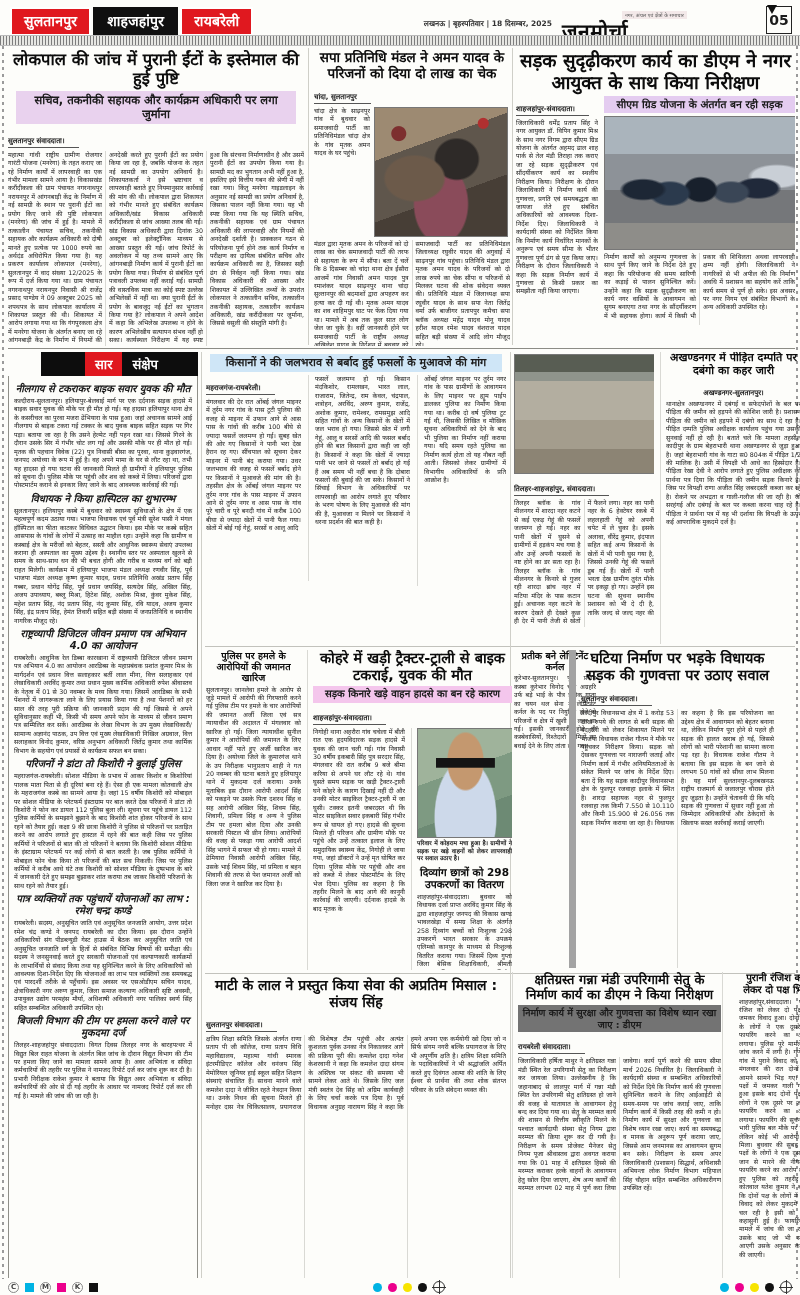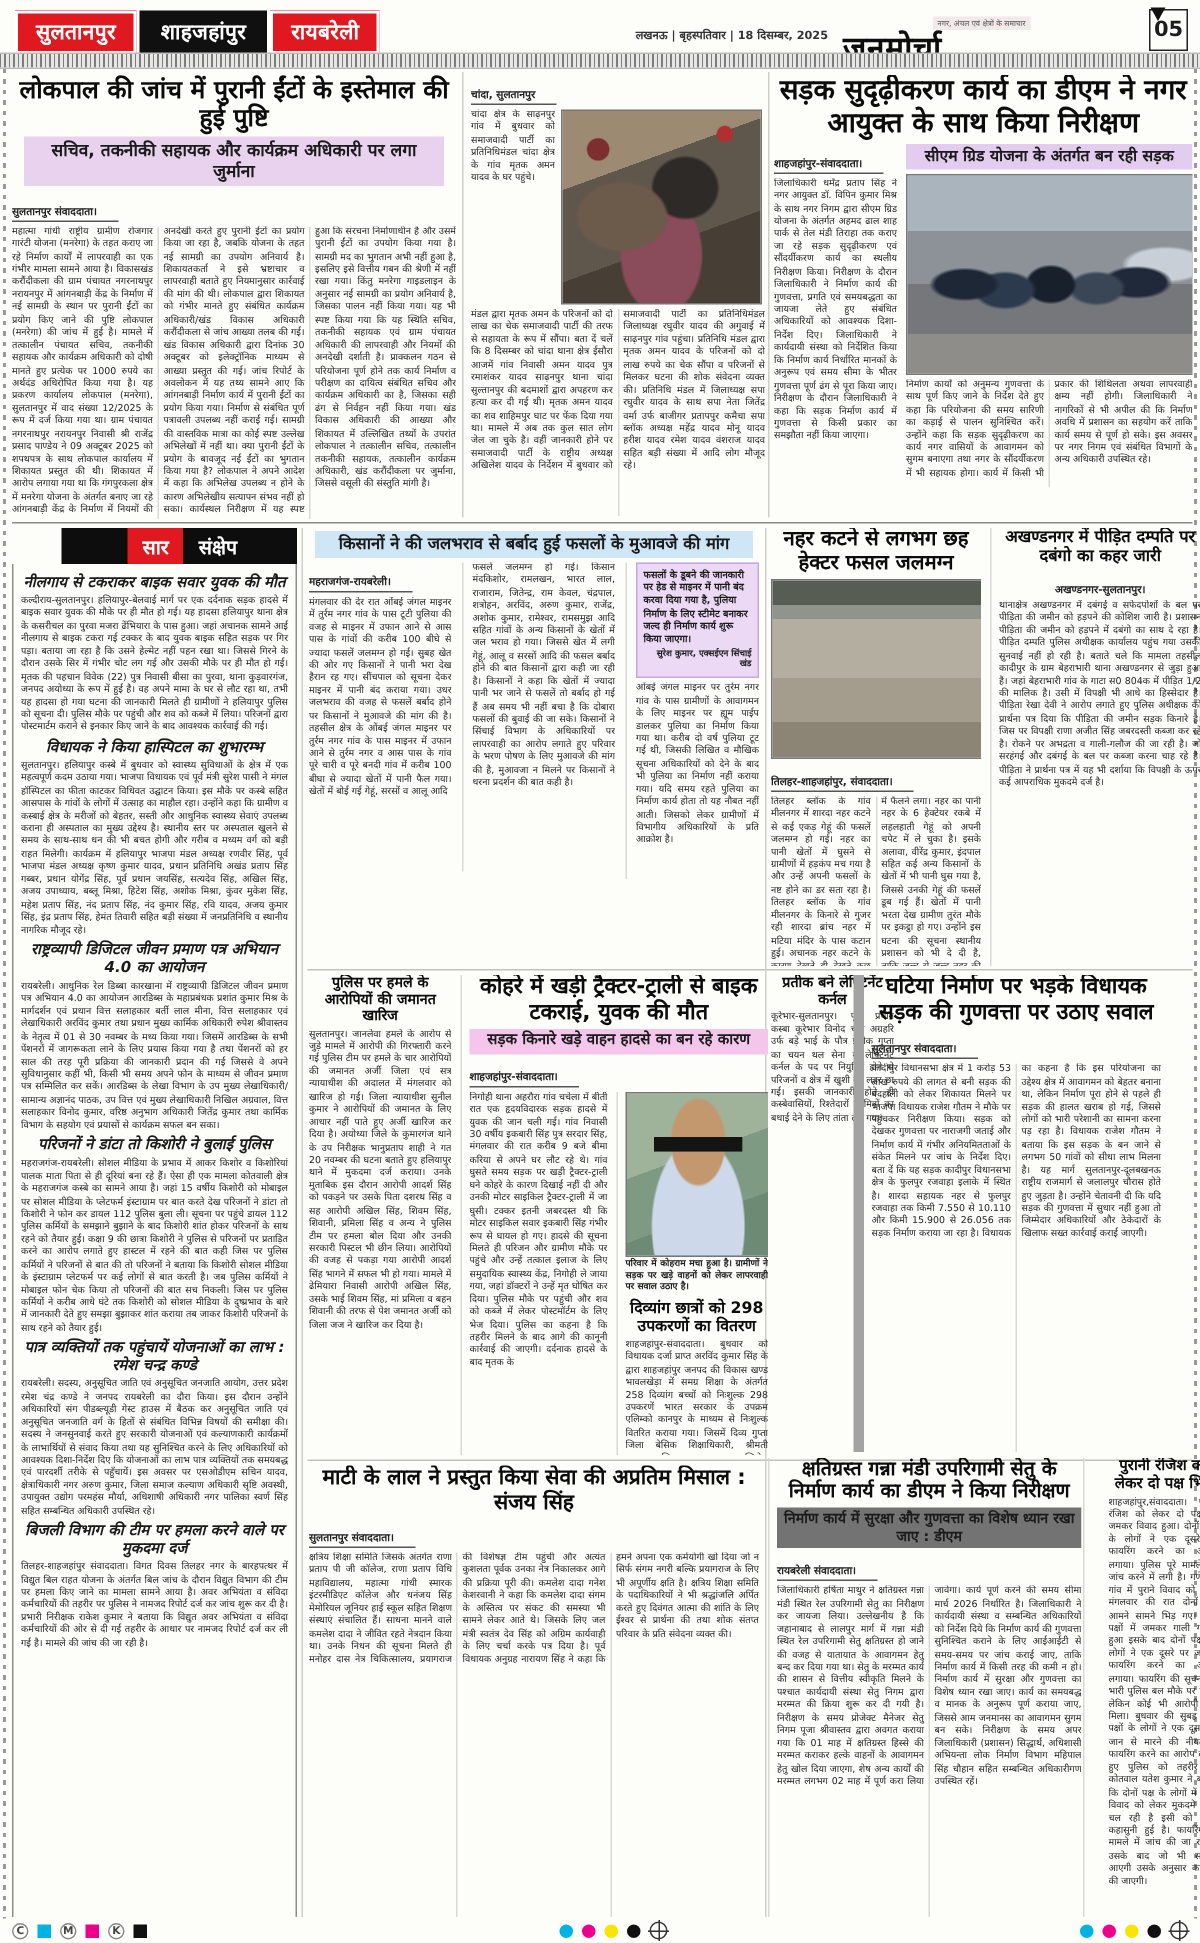--- a/index.html
+++ b/index.html
@@ -89,20 +89,21 @@
   <div class="vrule" style="left:512px;top:48px;width:1px;height:297px;"></div>
 
   <section class="art" style="left:8px;top:50px;width:296px;height:296px;">
     <h2 class="hl" style="font-size:16.5px;">लोकपाल की जांच में पुरानी ईंटों के इस्तेमाल की हुई पुष्टि</h2>
     <div class="sub" style="background:#e9d2ee;font-size:11.5px;margin:1px 8px 4px;">सचिव, तकनीकी सहायक और कार्यक्रम अधिकारी पर लगा जुर्माना</div>
     <div><span class="byline">सुलतानपुर संवाददाता।</span></div>
     <div class="body cols3" style="height:222px;">महात्मा गांधी राष्ट्रीय ग्रामीण रोजगार गारंटी योजना (मनरेगा) के तहत कराए जा रहे निर्माण कार्यों में लापरवाही का एक गंभीर मामला सामने आया है। विकासखंड करौंदीकला की ग्राम पंचायत नगरनाथपुर नरायनपुर में आंगनबाड़ी केंद्र के निर्माण में नई सामग्री के स्थान पर पुरानी ईंटों का प्रयोग किए जाने की पुष्टि लोकपाल (मनरेगा) की जांच में हुई है। मामले में तत्कालीन पंचायत सचिव, तकनीकी सहायक और कार्यक्रम अधिकारी को दोषी मानते हुए प्रत्येक पर 1000 रुपये का अर्थदंड अधिरोपित किया गया है। यह प्रकरण कार्यालय लोकपाल (मनरेगा), सुलतानपुर में वाद संख्या 12/2025 के रूप में दर्ज किया गया था। ग्राम पंचायत नगरनाथपुर नरायनपुर निवासी श्री राजेंद्र प्रसाद पाण्डेय ने 09 अक्टूबर 2025 को शपथपत्र के साथ लोकपाल कार्यालय में शिकायत प्रस्तुत की थी। शिकायत में आरोप लगाया गया था कि गंगपुरकला क्षेत्र में मनरेगा योजना के अंतर्गत बनाए जा रहे आंगनबाड़ी केंद्र के निर्माण में नियमों की अनदेखी करते हुए पुरानी ईंटों का प्रयोग किया जा रहा है, जबकि योजना के तहत नई सामग्री का उपयोग अनिवार्य है। शिकायतकर्ता ने इसे भ्रष्टाचार व लापरवाही बताते हुए नियमानुसार कार्रवाई की मांग की थी। लोकपाल द्वारा शिकायत को गंभीर मानते हुए संबंधित कार्यक्रम अधिकारी/खंड विकास अधिकारी करौंदीकला से जांच आख्या तलब की गई। खंड विकास अधिकारी द्वारा दिनांक 30 अक्टूबर को इलेक्ट्रॉनिक माध्यम से आख्या प्रस्तुत की गई। जांच रिपोर्ट के अवलोकन में यह तथ्य सामने आए कि आंगनबाड़ी निर्माण कार्य में पुरानी ईंटों का प्रयोग किया गया। निर्माण से संबंधित पूर्ण पत्रावली उपलब्ध नहीं कराई गई। सामग्री की वास्तविक मात्रा का कोई स्पष्ट उल्लेख अभिलेखों में नहीं था। क्या पुरानी ईंटों के प्रयोग के बावजूद नई ईंटों का भुगतान किया गया है? लोकपाल ने अपने आदेश में कहा कि अभिलेख उपलब्ध न होने के कारण अभिलेखीय सत्यापन संभव नहीं हो सका। कार्यस्थल निरीक्षण में यह स्पष्ट हुआ कि संरचना निर्माणाधीन है और उसमें पुरानी ईंटों का उपयोग किया गया है। सामग्री मद का भुगतान अभी नहीं हुआ है, इसलिए इसे वित्तीय गबन की श्रेणी में नहीं रखा गया। किंतु मनरेगा गाइडलाइन के अनुसार नई सामग्री का प्रयोग अनिवार्य है, जिसका पालन नहीं किया गया। यह भी स्पष्ट किया गया कि यह स्थिति सचिव, तकनीकी सहायक एवं ग्राम पंचायत अधिकारी की लापरवाही और नियमों की अनदेखी दर्शाती है। प्राक्कलन गठन से परियोजना पूर्ण होने तक कार्य निर्माण व परीक्षण का दायित्व संबंधित सचिव और कार्यक्रम अधिकारी का है, जिसका सही ढंग से निर्वहन नहीं किया गया। खंड विकास अधिकारी की आख्या और शिकायत में उल्लिखित तथ्यों के उपरांत लोकपाल ने तत्कालीन सचिव, तत्कालीन तकनीकी सहायक, तत्कालीन कार्यक्रम अधिकारी, खंड करौंदीकला पर जुर्माना, जिससे वसूली की संस्तुति मांगी है।</div>
   </section>
 
   <section class="art" style="left:314px;top:50px;width:196px;height:296px;">
+    <h2 class="hl" style="font-size:13.5px;">सपा प्रतिनिधि मंडल ने अमन यादव के परिजनों को दिया दो लाख का चेक</h2>
     <div><span class="byline">चांदा, सुलतानपुर</span></div>
     <div style="display:flex;gap:4px;">
       <div class="body" style="width:56px;height:128px;flex:none;">चांदा क्षेत्र के साढ़नपुर गांव में बुधवार को समाजवादी पार्टी का प्रतिनिधिमंडल चांदा क्षेत्र के गांव मृतक अमन यादव के घर पहुंचे।</div>
       <div class="photo" style="width:132px;height:128px;background:
         radial-gradient(circle at 82% 12%, #b03030 0 5px, transparent 6px),
         radial-gradient(circle at 18% 20%, #7d2f2f 0 7px, transparent 8px),
         radial-gradient(ellipse at 30% 55%, #6c5a4a 0 22%, transparent 24%),
         radial-gradient(ellipse at 62% 40%, #2e2a28 0 18%, transparent 20%),
         radial-gradient(ellipse at 50% 75%, #8a4b5a 0 28%, transparent 30%),
         linear-gradient(160deg,#9d8a72 0 30%,#5f564c 30% 65%,#473e36 65%);"></div>
@@ -167,24 +168,20 @@
 
   <section class="art" style="left:206px;top:352px;width:300px;height:292px;">
     <div class="sub" style="background:#cfe6f7;font-size:11px;margin:2px 4px 3px;">किसानों ने की जलभराव से बर्बाद हुई फसलों के मुआवजे की मांग</div>
     <div style="display:flex;gap:7px;">
       <div style="width:95px;flex:none;">
         <span class="byline">महराजगंज-रायबरेली।</span>
         <div class="body" style="height:188px;">मंगलवार की देर रात ओंबई जंगल माइनर में तुर्रम नगर गांव के पास टूटी पुलिया की वजह से माइनर में उफान आने से आस पास के गांवों की करीब 100 बीघे से ज्यादा फसलें जलमग्न हो गई। सुबह खेत की ओर गए किसानों ने पानी भरा देख हैरान रह गए। सींचपाल को सूचना देकर माइनर में पानी बंद कराया गया। उधर जलभराव की वजह से फसलें बर्बाद होने पर किसानों ने मुआवजे की मांग की है। तहसील क्षेत्र के ओंबई जंगल माइनर पर तुर्रम नगर गांव के पास माइनर में उफान आने से तुर्रम नगर व आस पास के गांव पूरे चारी व पूरे बनदी गांव में करीब 100 बीघा से ज्यादा खेतों में पानी फैल गया। खेतों में बोई गई गेहूं, सरसों व आलू आदि</div>
       </div>
       <div class="body" style="width:95px;flex:none;height:206px;border-left:1px solid #d9d9d4;padding-left:6px;">फसलें जलमग्न हो गई। किसान मंदकिशोर, रामलखन, भारत लाल, राजाराम, जितेन्द्र, राम केवल, चंद्रपाल, शत्रोहन, अरविंद, अरुण कुमार, राजेंद्र, अशोक कुमार, रामेश्वर, रामसमुझ आदि सहित गांवों के अन्य किसानों के खेतों में जल भराव हो गया। जिससे खेत में लगी गेहूं, आलू व सरसों आदि की फसल बर्बाद होने की बात किसानों द्वारा कही जा रही है। किसानों ने कहा कि खेतों में ज्यादा पानी भर जाने से फसलें तो बर्बाद हो गई हैं अब समय भी नहीं बचा है कि दोबारा फसलों की बुवाई की जा सके। किसानों ने सिंचाई विभाग के अधिकारियों पर लापरवाही का आरोप लगाते हुए परिवार के भरण पोषण के लिए मुआवजे की मांग की है, मुआवजा न मिलने पर किसानों ने धरना प्रदर्शन की बात कही है।</div>
       <div style="flex:1;border-left:1px solid #d9d9d4;padding-left:6px;">
-        <div class="quote-box">
-          <span>फसलों के डूबने की जानकारी पर हेड से माइनर में पानी बंद करवा दिया गया है, पुलिया निर्माण के लिए स्टीमेट बनाकर जल्द ही निर्माण कार्य शुरू किया जाएगा।</span>
-          <div class="quote-attrib">सुरेश कुमार, एक्सईएन सिंचाई खंड</div>
-        </div>
         <div class="body" style="height:118px;">ओंबई जंगल माइनर पर तुर्रम नगर गांव के पास ग्रामीणों के आवागमन के लिए माइनर पर ह्यूम पाईप डालकर पुलिया का निर्माण किया गया था। करीब दो वर्ष पुलिया टूट गई थी, जिसकी लिखित व मौखिक सूचना अधिकारियों को देने के बाद भी पुलिया का निर्माण नहीं कराया गया। यदि समय रहते पुलिया का निर्माण कार्य होता तो यह नौबत नहीं आती। जिसको लेकर ग्रामीणों में विभागीय अधिकारियों के प्रति आक्रोश है।</div>
       </div>
     </div>
   </section>
 
   <section class="art" style="left:206px;top:650px;width:95px;height:320px;">
     <h2 class="hl" style="font-size:9.5px;">पुलिस पर हमले के आरोपियों की जमानत खारिज</h2>
     <div class="body" style="height:288px;">सुलतानपुर। जानलेवा हमले के आरोप से जुड़े मामले में आरोपी की गिरफ्तारी करने गई पुलिस टीम पर हमले के चार आरोपियों की जमानत अर्जी जिला एवं सत्र न्यायाधीश की अदालत में मंगलवार को खारिज हो गई। जिला न्यायाधीश सुनील कुमार ने आरोपियों की जमानत के लिए आधार नहीं पाते हुए अर्जी खारिज कर दिया है। अयोध्या जिले के कुमारगंज थाने के उप निरीक्षक भानुप्रताप शाही ने गत 20 नवम्बर की घटना बताते हुए हलियापुर थाने में मुकदमा दर्ज कराया। उनके मुताबिक इस दौरान आरोपी आदर्श सिंह को पकड़ने पर उसके पिता दशरथ सिंह व सह आरोपी अखिल सिंह, शिवम सिंह, शिवानी, प्रमिला सिंह व अन्य ने पुलिस टीम पर हमला बोल दिया और उनकी सरकारी पिस्टल भी छीन लिया। आरोपियों की वजह से पकड़ा गया आरोपी आदर्श सिंह भागने में सफल भी हो गया। मामले में ढेमियारा निवासी आरोपी अखिल सिंह, उसके भाई शिवम सिंह, मां प्रमिला व बहन शिवानी की तरफ से पेश जमानत अर्जी को जिला जज ने खारिज कर दिया है।</div>
   </section>
 
@@ -201,21 +198,20 @@
           radial-gradient(ellipse at 50% 82%, #cdd9ea 0 45%, transparent 47%),
           linear-gradient(160deg,#9fb39b 0 40%,#7e9a82 40% 70%,#6d8a74 70%);"></div>
         <div class="caption">परिवार में कोहराम मचा हुआ है। ग्रामीणों ने सड़क पर खड़े वाहनों को लेकर लापरवाही पर सवाल उठाए है।</div>
         <h3 class="hl" style="font-size:10.5px;margin-top:4px;">दिव्यांग छात्रों को 298 उपकरणों का वितरण</h3>
         <div class="body" style="height:92px;">शाहजहांपुर-संवाददाता। बुधवार को विधायक दर्जा प्राप्त अरविंद कुमार सिंह के द्वारा शाहजहांपुर जनपद की विकास खण्ड भावलखेड़ा में समग्र शिक्षा के अंतर्गत 258 दिव्यांग बच्चों को निःशुल्क 298 उपकरणें भारत सरकार के उपक्रम एलिम्को कानपुर के माध्यम से निःशुल्क वितरित कराया गया। जिसमें दिव्य गुप्ता जिला बेसिक शिक्षाधिकारी, श्रीमती सुखना, जिला समन्वयक, अखिलेश सक्सेना एवं स्टाफ उपस्थित रहे।</div>
       </div>
     </div>
   </section>
 
   <section class="art" style="left:514px;top:352px;width:140px;height:292px;">
-    <h2 class="hl" style="font-size:13.5px;">नहर कटने से लगभग छह हेक्टर फसल जलमग्न</h2>
     <div class="photo" style="width:100%;height:118px;margin:2px 0;background:
       linear-gradient(180deg,#585d53 0 14%,#8f948c 14% 22%,#b3aea0 22% 55%,#a49d8d 55% 80%,#8c8474 80%);"></div>
     <div><span class="byline">तिलहर-शाहजहांपुर, संवाददाता।</span></div>
     <div class="body cols2" style="height:128px;">तिलहर ब्लॉक के गांव मीलनगर में शारदा नहर कटने से कई एकड़ गेहूं की फसलें जलमग्न हो गई। नहर का पानी खेतों में घुसने से ग्रामीणों में हड़कंप मच गया है और उन्हें अपनी फसलों के नष्ट होने का डर सता रहा है। तिलहर ब्लॉक के गांव मीलनगर के किनारे से गुजर रही शारदा ब्रांच नहर में मटिया मंदिर के पास कटान हुई। अचानक नहर कटने के कारण देखते ही देखते कुछ ही देर में पानी तेजी से खेतों में फैलने लगा। नहर का पानी नहर के 6 हेक्टेयर रकबे में लहलहाती गेहूं को अपनी चपेट में ले चुका है। इसके अलावा, वीरेंद्र कुमार, इंदपाल सहित कई अन्य किसानों के खेतों में भी पानी घुस गया है, जिससे उनकी गेहूं की फसलें डूब गई हैं। खेतों में पानी भरता देख ग्रामीण तुरंत मौके पर इकट्ठा हो गए। उन्होंने इस घटना की सूचना स्थानीय प्रशासन को भी दे दी है, ताकि जल्द से जल्द नहर की मरम्मत कर पानी के फैलाव को रोका जा सके।</div>
   </section>
 
   <section class="art" style="left:660px;top:352px;width:135px;height:292px;border-left:1px solid #d9d9d4;padding-left:5px;">
     <h2 class="hl" style="font-size:11px;">अखण्डनगर में पीड़ित दम्पति पर दबंगो का कहर जारी</h2>
     <div style="text-align:center;"><span class="byline" style="border-bottom:none;padding:0;">अखण्डनगर-सुलतानपुर।</span></div>
     <div class="body" style="height:238px;">थानाक्षेत्र अखण्डनगर में दबंगई व सफेदपोशों के बल पर पीड़िता की जमीन को हड़पने की कोशिश जारी है। प्रशासन पीड़िता की जमीन को हड़पने में दबंगो का साथ दे रहा है। पीड़ित दम्पति पुलिस अधीक्षक कार्यालय पहुंच गया उसकी सुनवाई नहीं हो रही है। बताते चले कि मामला तहसील कादीपुर के ग्राम बेहराभारी थाना अखण्डनगर से जुड़ा हुआ है। जहां बेहराभारी गांव के गाटा स0 804क में पीड़ित 1/2 की मालिक है। उसी में विपक्षी भी आधे का हिस्सेदार है। पीड़िता रेखा देवी ने आरोप लगाते हुए पुलिस अधीक्षक को प्रार्थना पत्र दिया कि पीड़िता की जमीन सड़क किनारे है। जिस पर विपक्षी राणा अजीत सिंह जबरदस्ती कब्जा कर रहे है। रोकने पर अभद्रता व गाली-गलौज की जा रही है। जो सरहंगई और दबंगई के बल पर कब्जा करना चाह रहे है। पीड़िता ने प्रार्थना पत्र में यह भी दर्शाया कि विपक्षी के ऊपर कई आपराधिक मुकदमे दर्ज है।</div>

